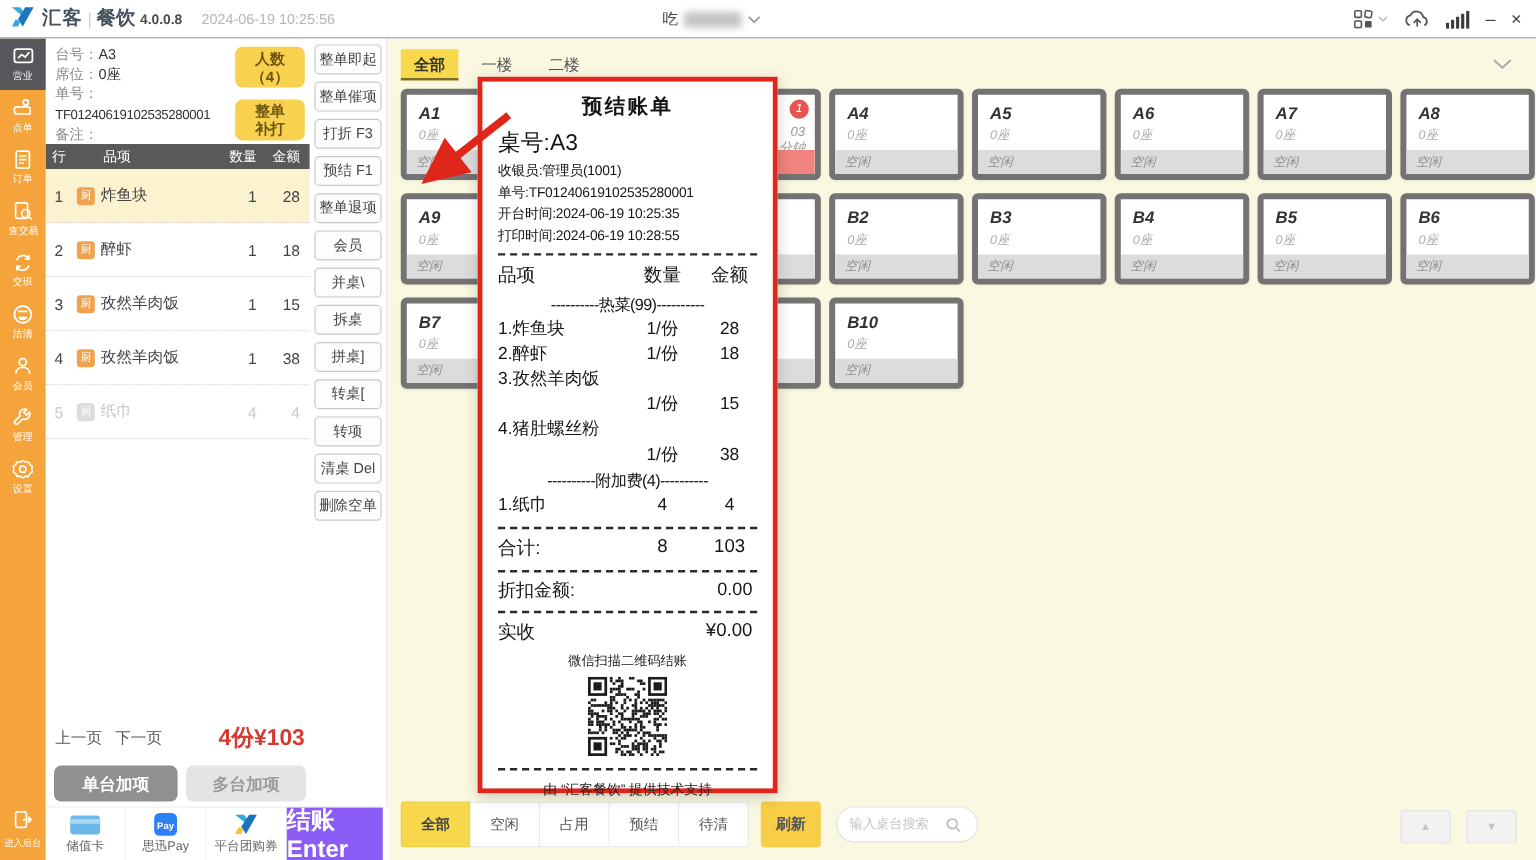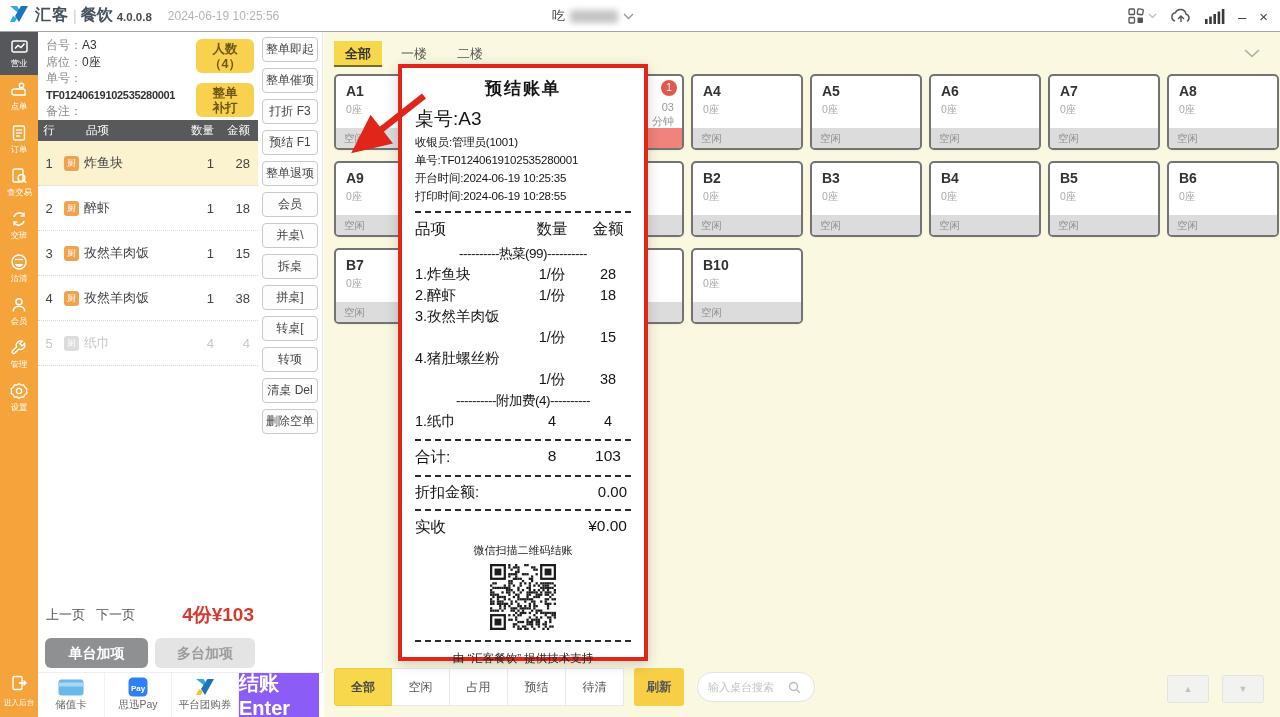--- a/index.html
+++ b/index.html
@@ -27,21 +27,21 @@
   .side-item .s-lbl { font-size:9px; margin-top:1px; white-space:nowrap; transform:scale(.92); }
   .side-item svg { display:block; }
   .backstage { position:absolute; left:0; bottom:8px; width:38px; display:flex; flex-direction:column; align-items:center; color:#fff; cursor:pointer; }
   .backstage .s-lbl { font-size:8.5px; margin-top:2px; white-space:nowrap; transform:scale(.9); }
 
   
   .left-region { position:absolute; left:38px; top:32px; width:285px; bottom:0; background:#fff; border-right:1px solid #E3E3E0; z-index:20; }
   .info-block { position:absolute; left:8px; top:5px; width:150px; font-size:12px; line-height:16.5px; }
   .info-line .i-lbl { color:#8A8A8A; }
   .info-line .i-val { color:#333; }
-  .info-line .i-val.small { font-size:11px; letter-spacing:-0.3px;font-weight:bold; }
+  .info-line .i-val.small { font-size:11px; letter-spacing:-0.3px; }
   .y-btn { position:absolute; width:58px; height:34px; background:#F8D14E; border-radius:6px; color:#6E5716; font-size:12.5px; font-weight:bold; text-align:center; line-height:15px; padding-top:3px; cursor:pointer; }
   .guests-btn { left:158px; top:7px; }
   .reprint-btn { left:158px; top:51px; }
 
   .ot-header { position:absolute; left:0; top:88px; width:220px; height:21px; background:#58595B; color:#fff; font-size:11.5px; display:flex; align-items:center; }
   .c-row { width:22px; text-align:center; }
   .c-name { flex:1; padding-left:26px; }
   .c-qty { width:40px; text-align:right; }
   .c-amt { width:44px; text-align:right; padding-right:8px; }
   .ot-rows { position:absolute; left:0; top:109px; width:220px; }
@@ -68,21 +68,21 @@
   .action-btn { width:56px; height:25px; margin-bottom:6px; background:#FDFDFD; border:1px solid #C9C9C9; border-radius:4px; font-size:12px; color:#444; display:flex; align-items:center; justify-content:center; cursor:pointer; white-space:nowrap; }
 
   
   .main { position:absolute; left:324px; top:32px; right:0; bottom:0; background:#FAF8E1; z-index:10; }
   .floor-tabs { position:absolute; left:10px; top:9px; display:flex; }
   .floor-tab { padding:0 11px; height:26px; line-height:26px; font-size:13px; color:#555; margin-right:8px; cursor:pointer; }
   .floor-tab.active { background:#F7D84C; border-bottom:2px solid #7A6A28; color:#333; font-weight:bold; }
   .tabs-chevron { position:absolute; right:20px; top:14px; cursor:pointer; }
 
   .table-grid { position:absolute; left:10px; top:42px; display:grid; grid-template-columns:repeat(8,112px); grid-auto-rows:76px; column-gap:7px; row-gap:11px; }
-  .t-card { position:relative; background:#fff; border:2px solid #737373; border-radius:5px; box-shadow:0 1px 2px rgba(0,0,0,.05); overflow:hidden; cursor:pointer; }
+  .t-card { position:relative; background:#fff; border:5px solid #737373; border-radius:5px; box-shadow:0 1px 2px rgba(0,0,0,.05); overflow:hidden; cursor:pointer;font-style:italic; }
   .t-name { position:absolute; left:10px; top:7px; font-size:14px; font-weight:600; color:#333; }
   .t-seats { position:absolute; left:10px; top:27px; font-size:10.5px; color:#ABABAB; }
   .t-footer { position:absolute; left:0; right:0; bottom:0; height:20px; background:#DCDCDC; color:#8F8F8F; font-size:10.5px; line-height:20px; padding-left:8px; }
   .t-badge, .t-time { display:none; }
   .t-card.occupied .t-footer { background:#F0837B; color:#fff; }
   .t-card.occupied .t-badge { display:block; position:absolute; right:5px; top:4px; width:16px; height:16px; border-radius:50%; background:#E4574E; color:#fff; font-size:10px; text-align:center; line-height:16px; }
   .t-card.occupied .t-time { display:block; position:absolute; right:8px; top:24px; font-size:11px; color:#999; text-align:right; line-height:14px; }
 
   .status-bar { position:absolute; left:10px; bottom:11px; display:flex; align-items:center; }
   .filter-btn { width:58px; height:38px; background:#fff; border:1px solid #E8E8E5; border-left:none; font-size:12px; color:#555; display:flex; align-items:center; justify-content:center; cursor:pointer; }

